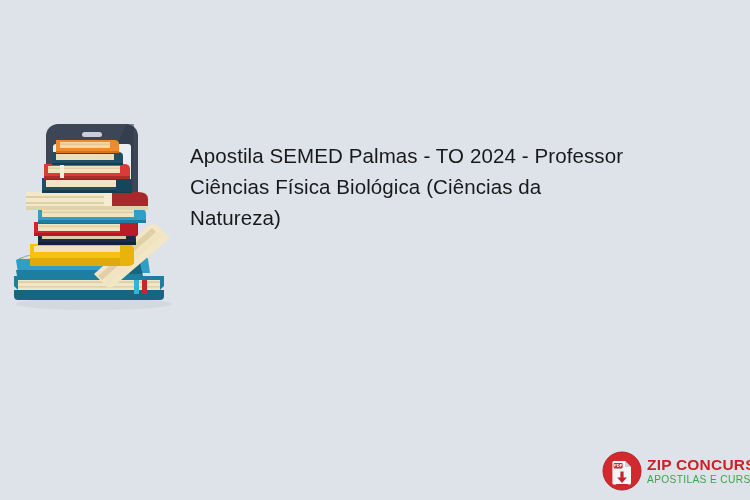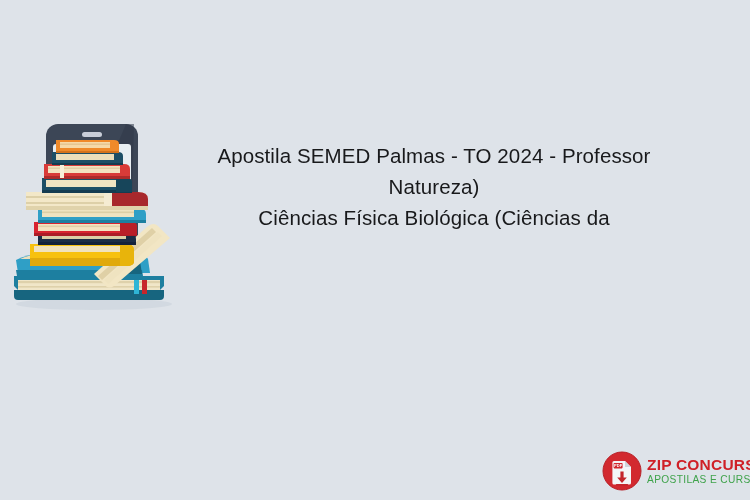--- a/index.html
+++ b/index.html
@@ -28,24 +28,24 @@
     left: 8px;
     top: 118px;
     width: 175px;
     height: 195px;
   }
   .illustration svg { display: block; width: 175px; height: 195px; }
 
   
   .title-block {
     position: absolute;
-    left: 176px;
+    left: 190px;
     top: 140px;
     width: 516px;
-    text-align: center;
+    text-align: left;
   }
   .title-line {
     font-size: 20.5px;
     line-height: 31px;
     color: #18191b;
     letter-spacing: 0.1px;
     white-space: nowrap;
   }
 
   
@@ -193,22 +193,22 @@
           <rect x="52" y="25.5" width="50" height="1.4" fill="#e4c48f"></rect>
           <path d="M48 33 h63 v2 H48 Z" fill="#d4731d"></path>
         </g>
 
       </g>
     </svg>
   </div>
 
   <div class="title-block">
     <div class="title-line">Apostila SEMED Palmas - TO 2024 - Professor</div>
+    <div class="title-line">Ciências Física Biológica (Ciências da</div>
     <div class="title-line">Natureza)</div>
-    <div class="title-line">Ciências Física Biológica (Ciências da</div>
   </div>
 
   <div class="brand">
     <div class="brand-mark">
       <svg viewBox="0 0 40 40" xmlns="http://www.w3.org/2000/svg">
         <circle cx="20" cy="20" r="19" fill="#d2292f"></circle>
         <circle cx="20" cy="20" r="19" fill="none" stroke="#b71f26" stroke-width="1"></circle>
 
         <path d="M12 10 h11 l6 6 v16 a1.6 1.6 0 0 1 -1.6 1.6 H12 a1.6 1.6 0 0 1 -1.6 -1.6 V11.6 A1.6 1.6 0 0 1 12 10 Z" fill="#f4f6f7"></path>
         <path d="M23 10 l6 6 h-6 Z" fill="#cfd6da"></path>

